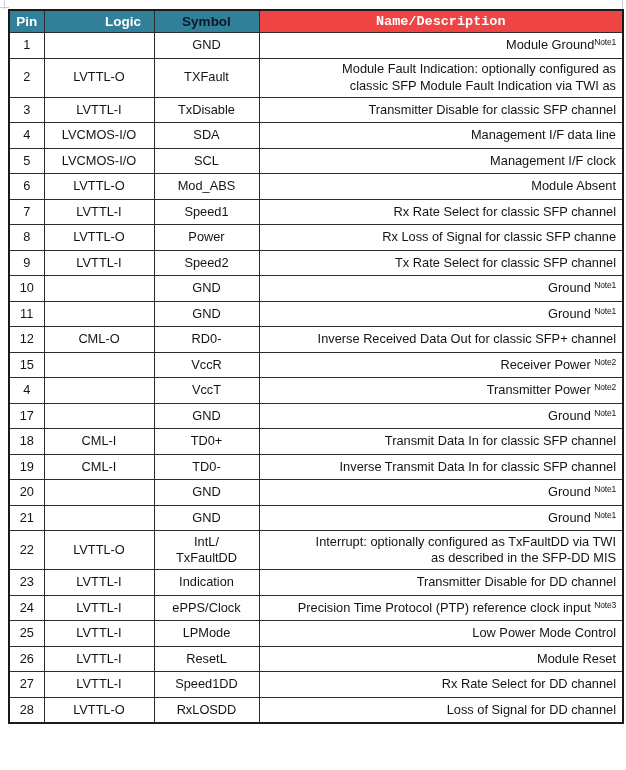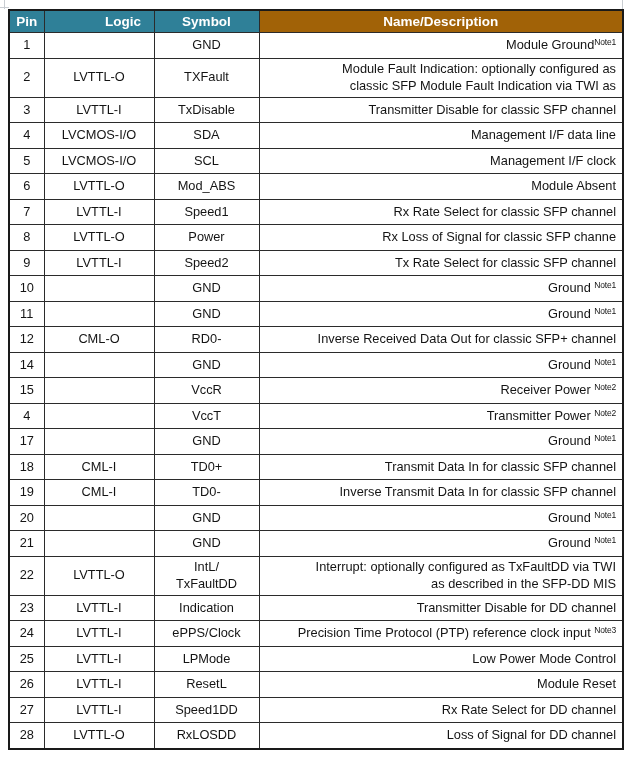--- a/index.html
+++ b/index.html
@@ -74,22 +74,22 @@
     <colgroup>
       <col style="width:35px">
       <col style="width:110px">
       <col style="width:105px">
       <col style="width:364px">
     </colgroup>
     <thead>
       <tr>
         <th style="background: rgb(47, 128, 152); color: rgb(255, 255, 255);">Pin</th>
         <th style="background: rgb(47, 128, 152); color: rgb(255, 255, 255); padding-left: 48px;">Logic</th>
-        <th style="background: rgb(47, 128, 152); color: #ffffff;">Symbol</th>
-        <th style="background: #a16207; color: rgb(255, 255, 255);">Name/Description</th>
+        <th style="background: rgb(47, 128, 152); color: #0f172a;">Symbol</th>
+        <th style="background: #ef4444; color: rgb(255, 255, 255); font-family: Liberation Mono, monospace;">Name/Description</th>
       </tr>
     </thead>
     <tbody id="tbody">
         <tr>
           <td class="cell-pin">1</td>
           <td class="cell-logic"></td>
           <td class="cell-symbol">GND</td>
           <td class="cell-desc"><span>Module Ground</span><sup class="note">Note1</sup></td>
         </tr>
         <tr class="tall">
@@ -153,26 +153,20 @@
           <td class="cell-symbol">GND</td>
           <td class="cell-desc"><span>Ground</span> <sup class="note">Note1</sup></td>
         </tr>
         <tr>
           <td class="cell-pin">12</td>
           <td class="cell-logic">CML-O</td>
           <td class="cell-symbol">RD0-</td>
           <td class="cell-desc"><span>Inverse Received Data Out for classic SFP+ channel</span></td>
         </tr>
         <tr>
-          <td class="cell-pin">14</td>
-          <td class="cell-logic"></td>
-          <td class="cell-symbol">GND</td>
-          <td class="cell-desc"><span>Ground</span> <sup class="note">Note1</sup></td>
-        </tr>
-        <tr>
           <td class="cell-pin">15</td>
           <td class="cell-logic"></td>
           <td class="cell-symbol">VccR</td>
           <td class="cell-desc"><span>Receiver Power</span> <sup class="note">Note2</sup></td>
         </tr>
         <tr>
           <td class="cell-pin">4</td>
           <td class="cell-logic"></td>
           <td class="cell-symbol">VccT</td>
           <td class="cell-desc"><span>Transmitter Power</span> <sup class="note">Note2</sup></td>

